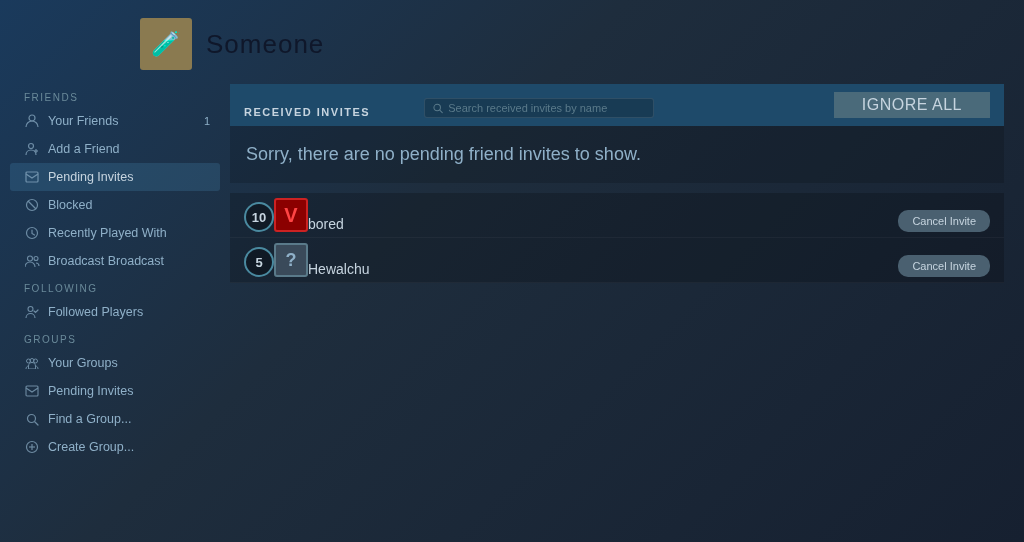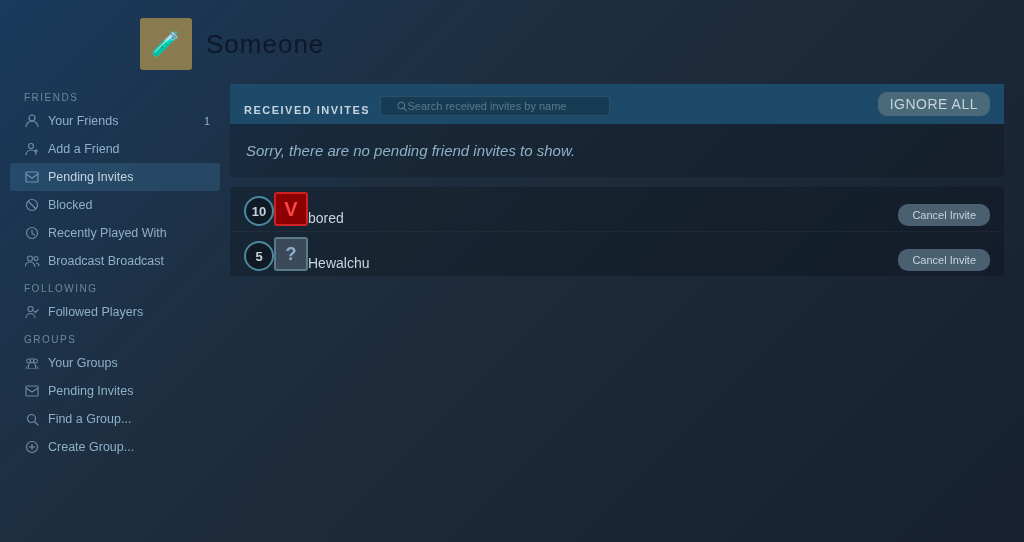--- a/index.html
+++ b/index.html
@@ -115,58 +115,59 @@
       color: #c6d4df;
       font-weight: bold;
     }
 
     .search-box {
       display: flex;
       align-items: center;
       background: rgba(0,0,0,0.2);
       border: 1px solid rgba(255,255,255,0.1);
       border-radius: 3px;
-      padding: 3px 16px;
+      padding: 3px 8px;
+      gap: 5px;
       flex: 1;
       max-width: 230px;
+      margin-left: 44px;
     }
 
     .search-box input {
       background: none;
       border: none;
       outline: none;
       color: #8fb0c8;
       font-size: 11px;
       width: 100%;
     }
 
     .search-box input::placeholder {
       color: #5a7a8a;
     }
 
     .ignore-all-btn {
       margin-left: auto;
       background: #4a6a7a;
       border: none;
       color: #c6d4df;
-      font-size: 14px;
-      padding: 4px 12px;
-      border-radius: 9px;
+      font-size: 16px;
+      padding: 4px 28px;
+      border-radius: 0;
       cursor: pointer;
       letter-spacing: 0.5px;
       text-transform: uppercase;
     }
 
     .empty-message {
       background: rgba(0,0,0,0.15);
       padding: 18px 16px;
-      font-size: 15px;
+      font-size: 18px;
       color: #8fb0c8;
       margin-bottom: 0;
-      font-style: italic;
     }
 
     .invite-row {
       display: flex;
       align-items: flex-end;
       background: rgba(0,0,0,0.2);
       padding: 5px 14px;
       border-bottom: 1px solid rgba(255,255,255,0.04);
     }
 

